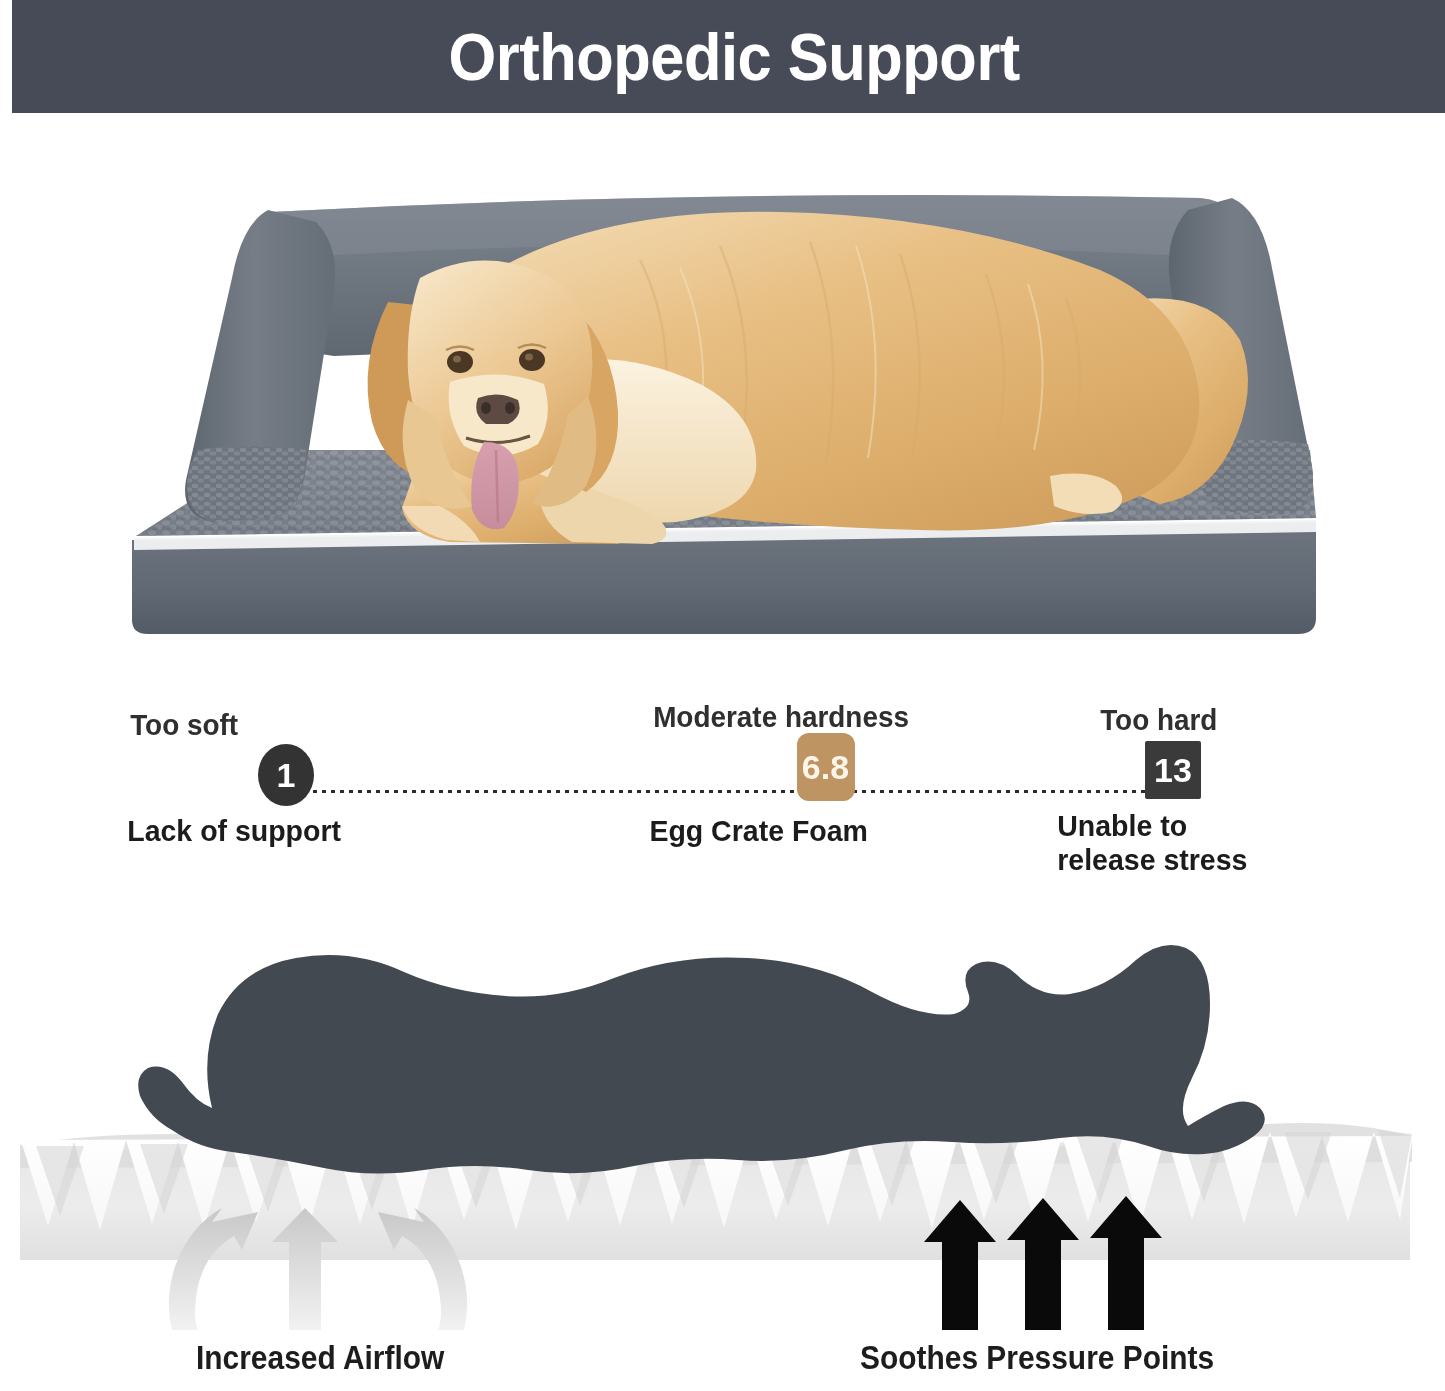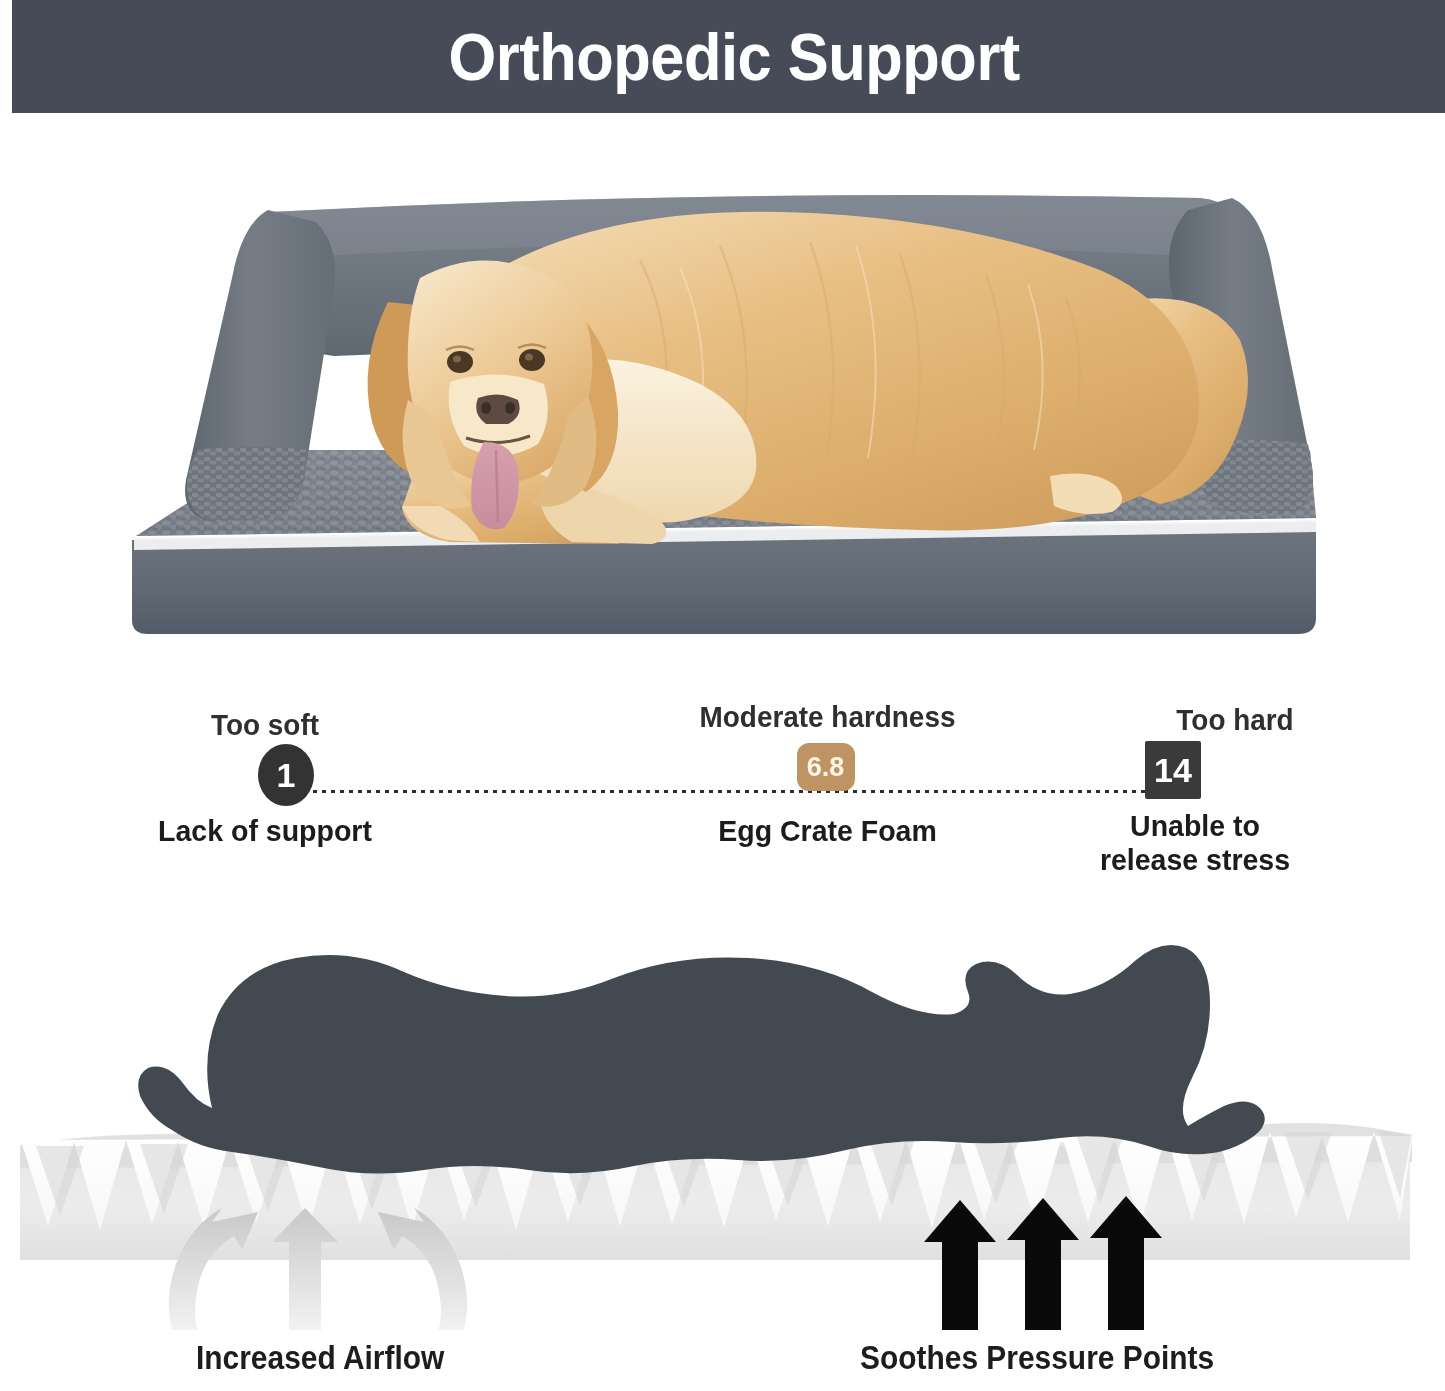--- a/index.html
+++ b/index.html
@@ -34,44 +34,44 @@
   .photo svg{display:block;width:100%;height:100%;}
 
   
   .scale{
     position:absolute;left:0;top:700px;width:1445px;height:200px;
   }
   .scale-line{
     position:absolute;top:90px;left:268px;width:925px;height:3px;
     background-image:repeating-linear-gradient(to right,#2b2b2b 0 4px, transparent 4px 9px);
   }
-  .marker{position:absolute;text-align:center;}
+  .marker{position:absolute;text-align:left;}
 
   .m-left{left:120px;top:8px;width:290px;}
   .m-mid{left:640px;top:0;width:375px;}
   .m-right{left:1090px;top:3px;width:290px;}
 
   .m-top-label{
     font-size:30px;font-weight:bold;color:#2f2f2f;
     transform:scaleX(0.93);white-space:nowrap;
   }
   .badge-row{height:66px;display:flex;align-items:center;justify-content:center;}
 
   .badge-circle{
     width:56px;height:62px;border-radius:50%;
     background:#333333;color:#ffffff;
     display:flex;align-items:center;justify-content:center;
     font-size:34px;font-weight:bold;
     position:relative;left:21px;
   }
   .badge-rounded{
-    width:58px;height:48px;border-radius:12px;
+    width:58px;height:68px;border-radius:12px;
     background:#bf9463;color:#fdf6e8;
     display:flex;align-items:center;justify-content:center;
-    font-size:27px;font-weight:bold;
+    font-size:34px;font-weight:bold;
     position:relative;left:-2px;
   }
   .badge-square{
     width:56px;height:58px;border-radius:2px;
     background:#3a3a3a;color:#ffffff;
     display:flex;align-items:center;justify-content:center;
     font-size:34px;font-weight:bold;
     position:relative;left:-62px;
   }
   .m-bot-label{
@@ -249,21 +249,21 @@
     <div class="m-top-label">Moderate hardness</div>
     <div class="badge-row">
       <div class="badge-rounded">6.8</div>
     </div>
     <div class="m-bot-label">Egg Crate Foam</div>
   </div>
 
   <div class="marker m-right">
     <div class="m-top-label">Too hard</div>
     <div class="badge-row">
-      <div class="badge-square">14</div>
+      <div class="badge-square">13</div>
     </div>
     <div class="m-bot-label">
       <div>Unable to</div>
       <div>release stress</div>
     </div>
   </div>
 </div>
 
 <div class="diagram">
   <svg viewBox="0 0 1445 400" preserveAspectRatio="none">

